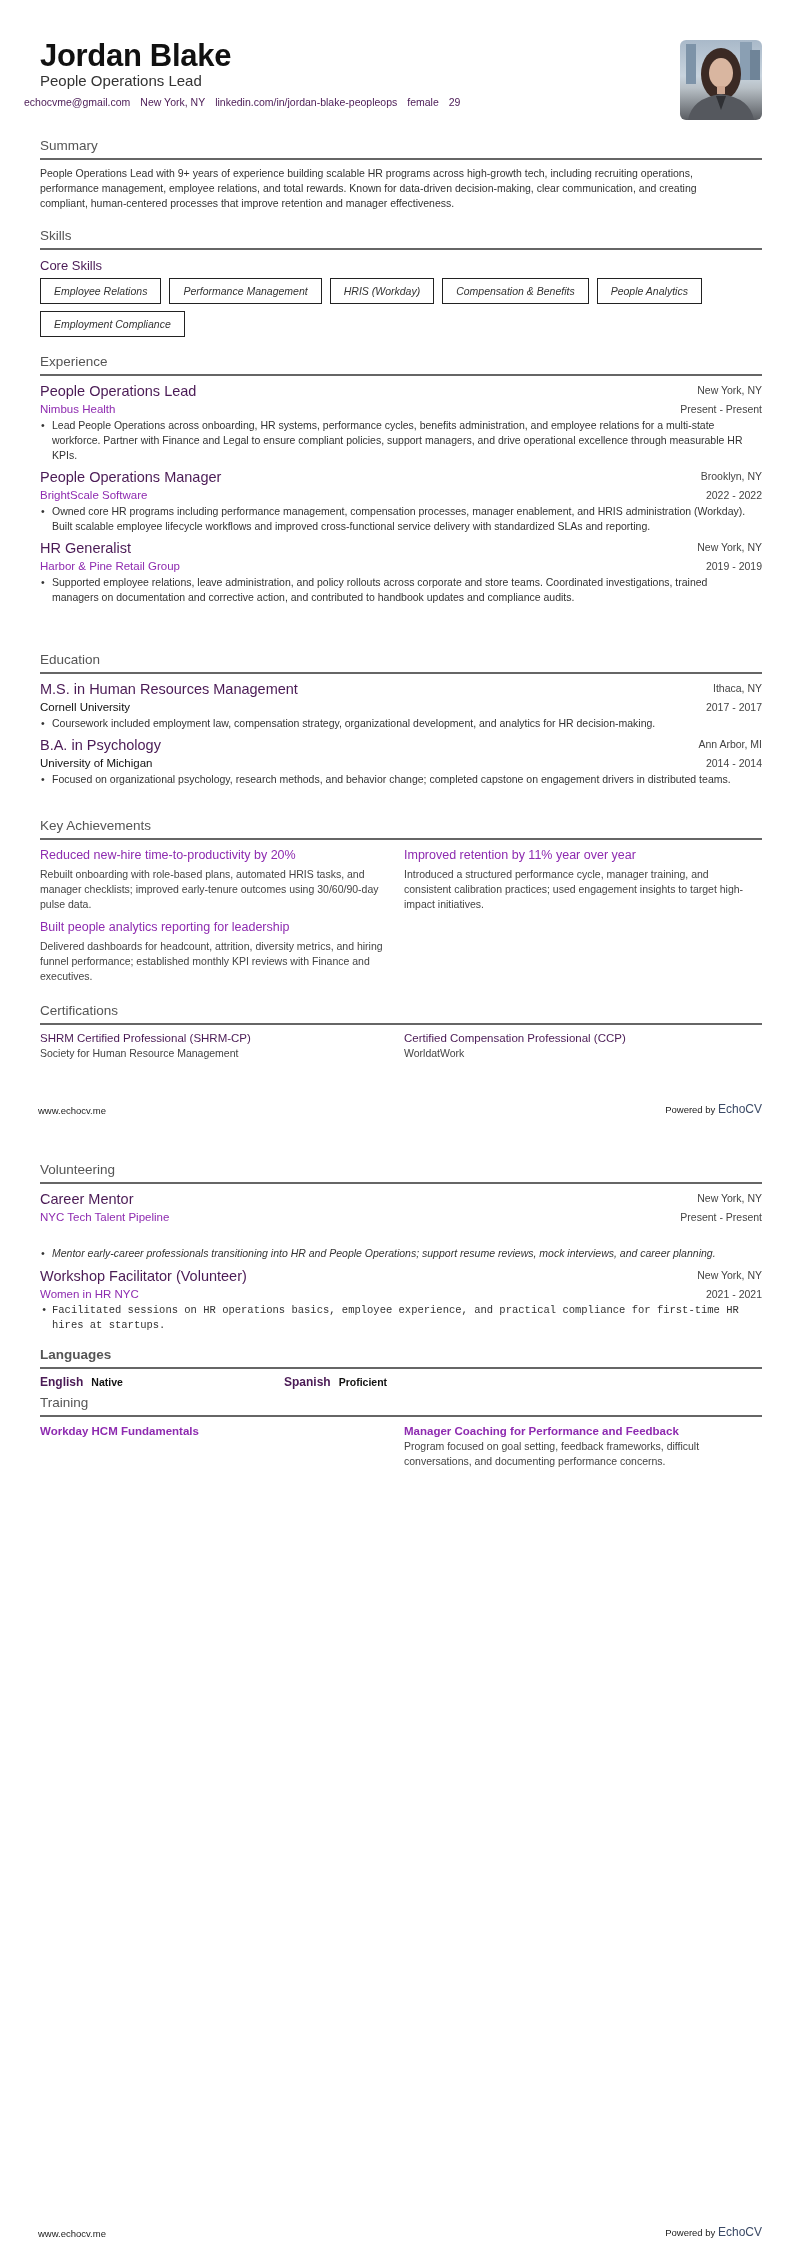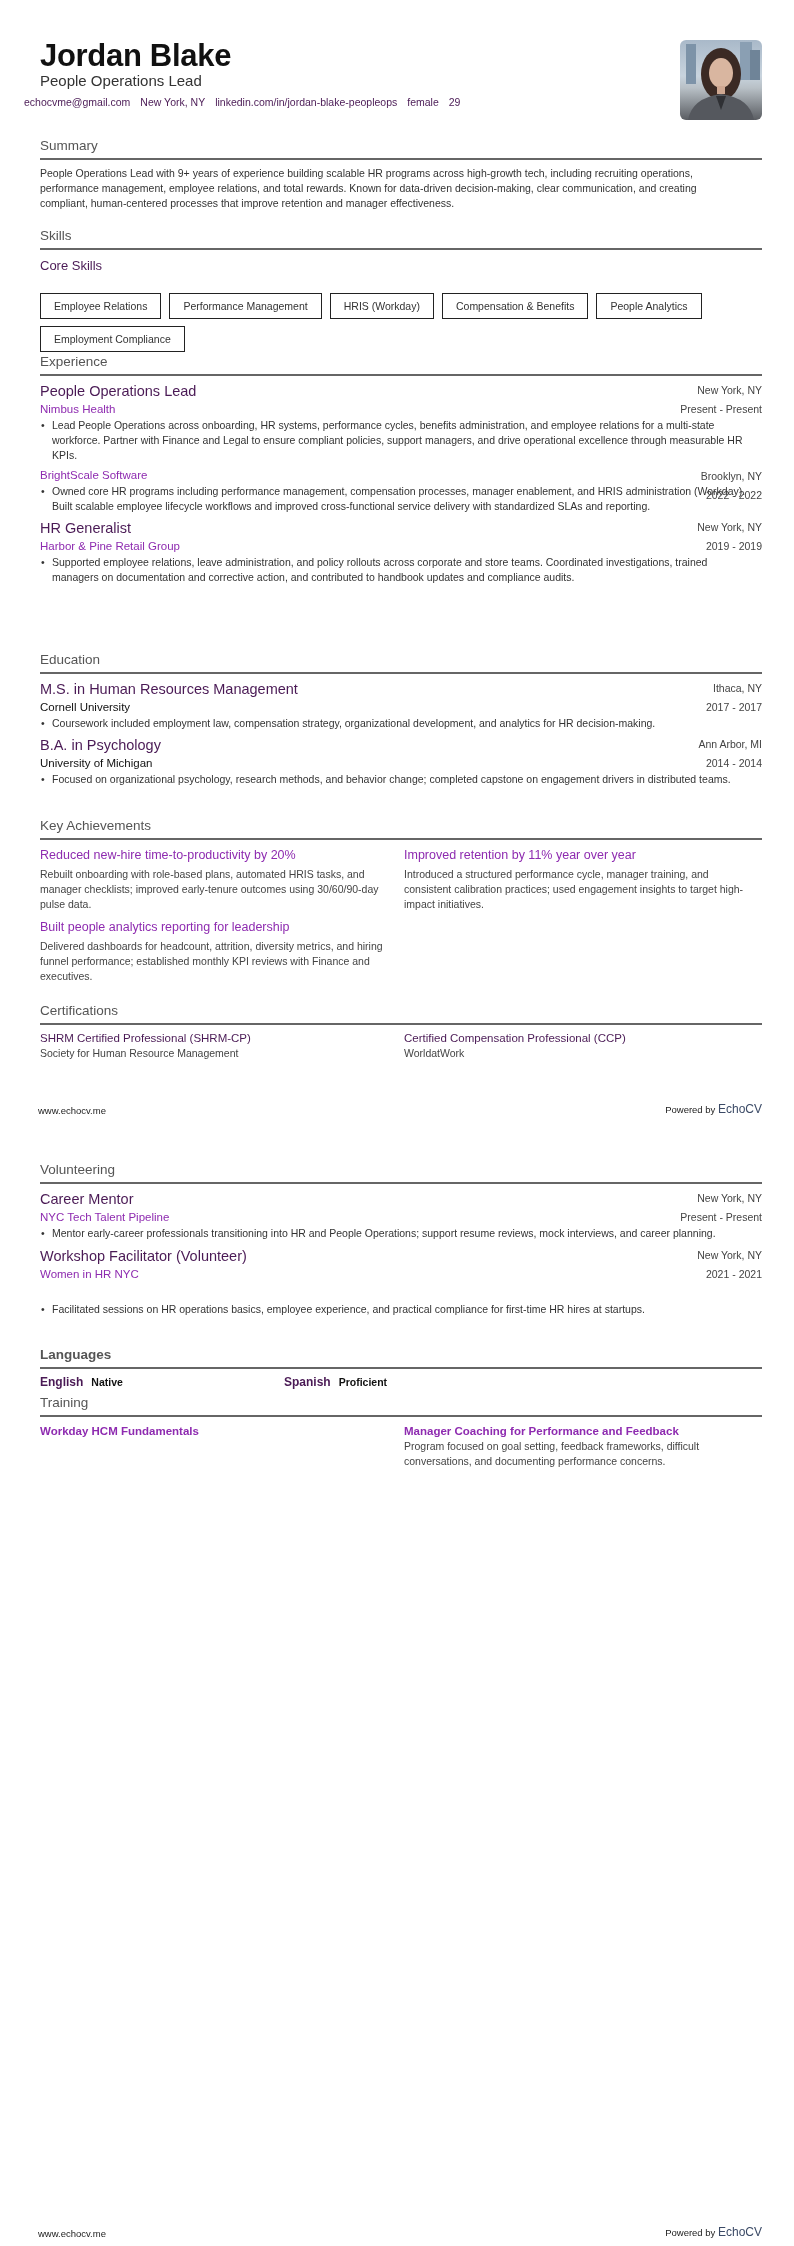--- a/index.html
+++ b/index.html
@@ -27,21 +27,21 @@
   }
 
   
   .section { position: absolute; left: 40px; width: 722px; }
   .sec-title { font-size: 13.5px; color: #555555; height: 18px; }
   .sec-rule { height: 2px; background: #666666; margin-top: 2px; }
 
   .summary-text { font-size: 10.5px; line-height: 15px; color: #333333; margin-top: 6px; width: 700px; }
 
   .subhead { font-size: 13px; color: #4a1a55; margin-top: 8px; }
-  .chips { display: flex; flex-wrap: wrap; gap: 7px 8px; margin-top: 20px; width: 722px; }
+  .chips { display: flex; flex-wrap: wrap; gap: 7px 8px; margin-top: 5px; width: 722px; font-style: italic; }
   .chip { border: 1.3px solid #222; padding: 0 13px; height: 26px; line-height: 24px; font-size: 10.5px; color: #333; background: #fff; }
 
   .entry { position: relative; width: 722px; }
   .e-title { font-size: 14.5px; color: #4a1a55; height: 20px; line-height: 20px; }
   .e-loc { position: absolute; right: 0; top: 3px; font-size: 10.5px; color: #444; }
   .e-org { font-size: 11.5px; color: #8e2bb0; height: 17px; line-height: 17px; }
   .e-org.black { color: #111; }
   .e-date { position: absolute; right: 0; top: 22px; font-size: 10.5px; color: #444; }
   .e-bullet { font-size: 10.5px; line-height: 15px; color: #333; padding-left: 12px; position: relative; width: 712px; }
   .e-bullet::before { content: "•"; position: absolute; left: 1px; top: 0; }
@@ -118,20 +118,21 @@
 
     <div class="entry" style="margin-top:5px;">
       <div class="e-title">People Operations Lead</div>
       <div class="e-loc">New York, NY</div>
       <div class="e-org">Nimbus Health</div>
       <div class="e-date">Present - Present</div>
       <div class="e-bullet">Lead People Operations across onboarding, HR systems, performance cycles, benefits administration, and employee relations for a multi-state workforce. Partner with Finance and Legal to ensure compliant policies, support managers, and drive operational excellence through measurable HR KPIs.</div>
     </div>
 
     <div class="entry" style="margin-top:4px;">
+      <div class="e-title">People Operations Manager</div>
       <div class="e-loc">Brooklyn, NY</div>
       <div class="e-org">BrightScale Software</div>
       <div class="e-date">2022 - 2022</div>
       <div class="e-bullet">Owned core HR programs including performance management, compensation processes, manager enablement, and HRIS administration (Workday). Built scalable employee lifecycle workflows and improved cross-functional service delivery with standardized SLAs and reporting.</div>
     </div>
 
     <div class="entry" style="margin-top:4px;">
       <div class="e-title">HR Generalist</div>
       <div class="e-loc">New York, NY</div>
       <div class="e-org">Harbor &amp; Pine Retail Group</div>
@@ -206,29 +207,29 @@
 
   <div class="section" style="top:39px;">
     <div class="sec-title">Volunteering</div>
     <div class="sec-rule"></div>
 
     <div class="entry" style="margin-top:5px;">
       <div class="e-title">Career Mentor</div>
       <div class="e-loc">New York, NY</div>
       <div class="e-org">NYC Tech Talent Pipeline</div>
       <div class="e-date">Present - Present</div>
-      <div class="e-bullet" style="margin-top:0;">Mentor early-career professionals transitioning into HR and People Operations; support resume reviews, mock interviews, and career planning.</div>
+      <div class="e-bullet" style="margin-top:20px;font-style:italic;">Mentor early-career professionals transitioning into HR and People Operations; support resume reviews, mock interviews, and career planning.</div>
     </div>
 
     <div class="entry" style="margin-top:5px;">
       <div class="e-title">Workshop Facilitator (Volunteer)</div>
       <div class="e-loc">New York, NY</div>
       <div class="e-org">Women in HR NYC</div>
       <div class="e-date">2021 - 2021</div>
-      <div class="e-bullet" style="margin-top:19px;">Facilitated sessions on HR operations basics, employee experience, and practical compliance for first-time HR hires at startups.</div>
+      <div class="e-bullet" style="margin-top:0;font-family:Liberation Mono, monospace;">Facilitated sessions on HR operations basics, employee experience, and practical compliance for first-time HR hires at startups.</div>
     </div>
   </div>
 
   <div class="section" style="top:224px;font-weight:bold;">
     <div class="sec-title">Languages</div>
     <div class="sec-rule"></div>
     <div class="lang-row">
       <div class="lang-item">
         <span class="lang-name">English</span>
         <span class="lang-level">Native</span>

